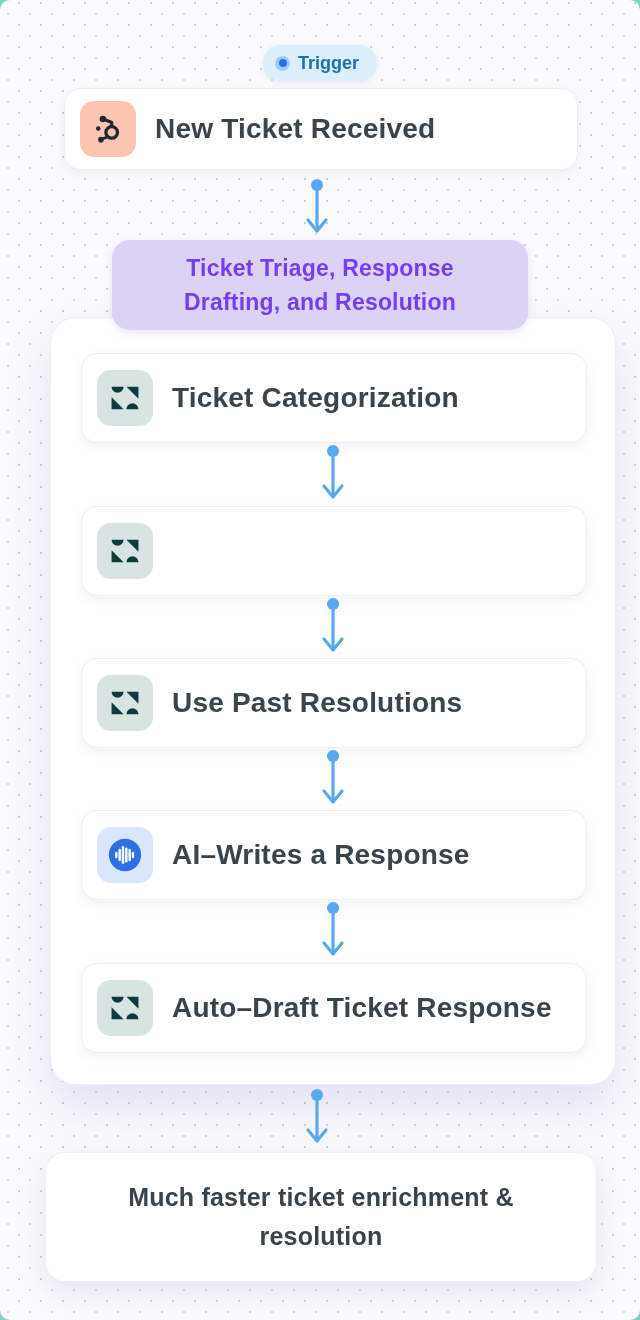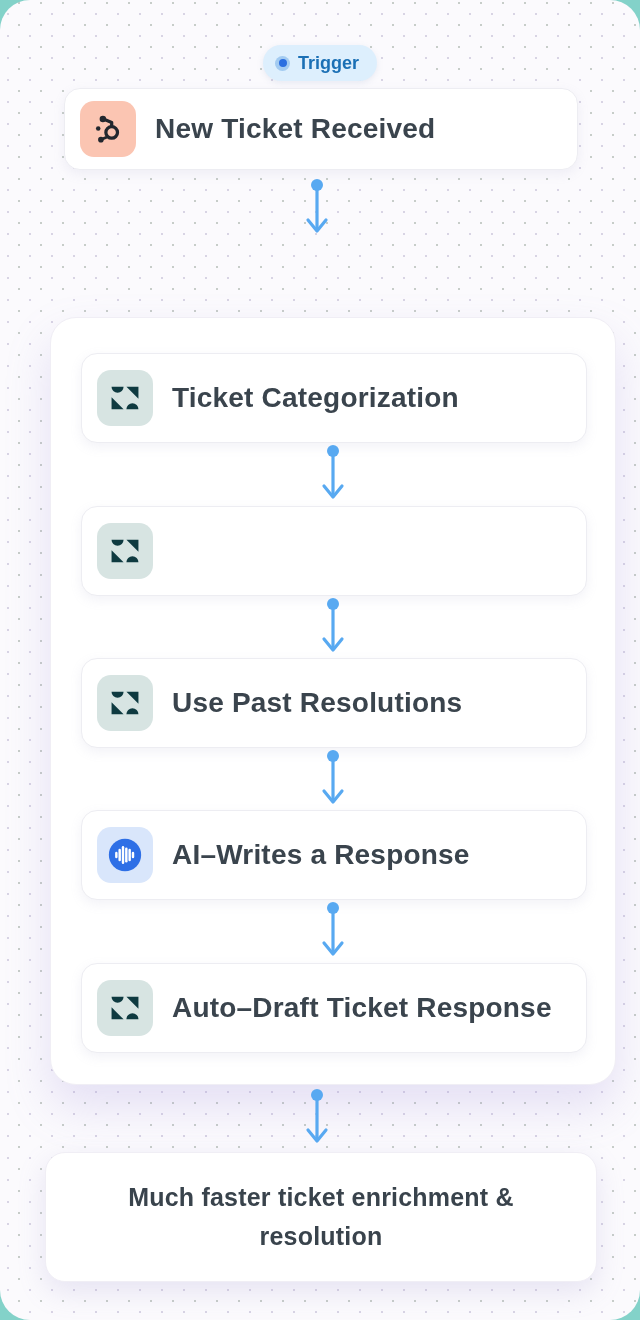--- a/index.html
+++ b/index.html
@@ -1,17 +1,17 @@
 <!DOCTYPE html>
 <html><head>
 <meta charset="utf-8">
 <style>
   html,body{margin:0;padding:0;background:#83d2c9;font-family:"Liberation Sans",sans-serif;}
   .screen{
-    position:relative;width:640px;height:1320px;border-radius:30px;overflow:hidden;
+    position:relative;width:640px;height:1320px;border-radius:10px;overflow:hidden;
     background-color:#fbfafd;
     background-image:
       radial-gradient(circle,#c7cdc9 1.1px,transparent 1.5px),
       radial-gradient(circle,#d8d4e4 1.0px,transparent 1.4px);
     background-size:22px 22px,22px 22px;
     background-position:8px 14px,19px 3px;
     text-align:right;
   }
   
   .badge{
@@ -95,20 +95,24 @@
   </div>
 
   <div class="flow-arrow" style="left:304px;top:178px;">
     <svg width="26" height="60" viewBox="0 0 26 60">
       <circle cx="13" cy="7" r="6" fill="#58a9f1"></circle>
       <line x1="13" y1="12" x2="13" y2="51" stroke="#58a9f1" stroke-width="3.2"></line>
       <path d="M4,42 L13,53 L22,42" fill="none" stroke="#58a9f1" stroke-width="3.2" stroke-linecap="round" stroke-linejoin="round"></path>
     </svg>
   </div>
 
+  <div class="banner">
+    <span>Ticket Triage, Response</span>
+    <span>Drafting, and Resolution</span>
+  </div>
 
   <div class="group-container">
 
     <div class="card step-card" style="top:35px;">
       <div class="icon-tile tile-zendesk">
         <svg width="34" height="34" viewBox="0 0 24 24" fill="#0e3a40">
           <path d="M2.5,4 L11,4 A4.25,4.25 0 0 1 2.5,4 Z"></path>
           <path d="M13,4 L21.5,4 L21.5,12.5 Z"></path>
           <path d="M11,20 L2.5,20 L2.5,11.5 Z"></path>
           <path d="M13,20 A4.25,4.25 0 0 1 21.5,20 Z"></path>

